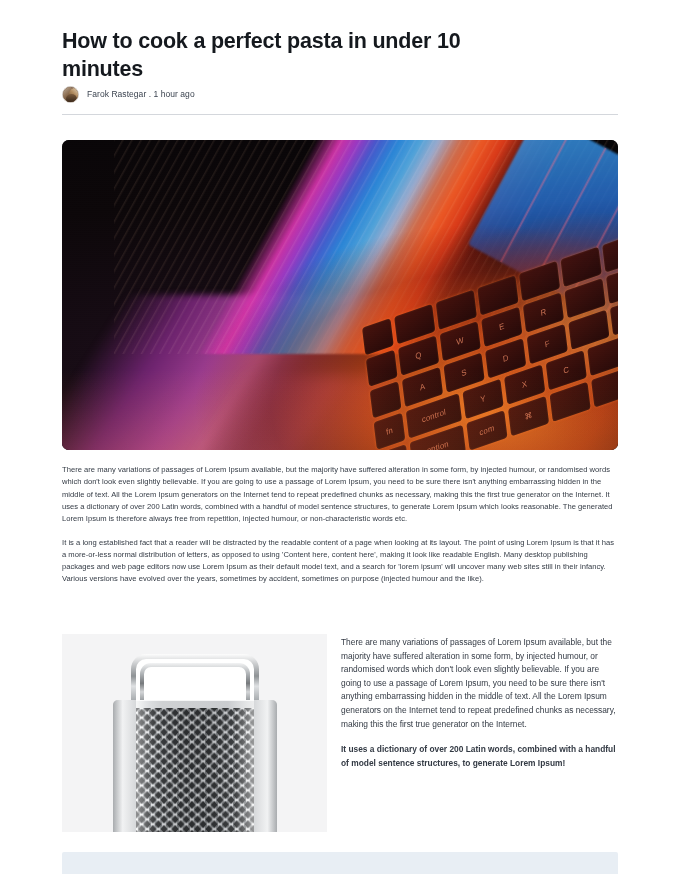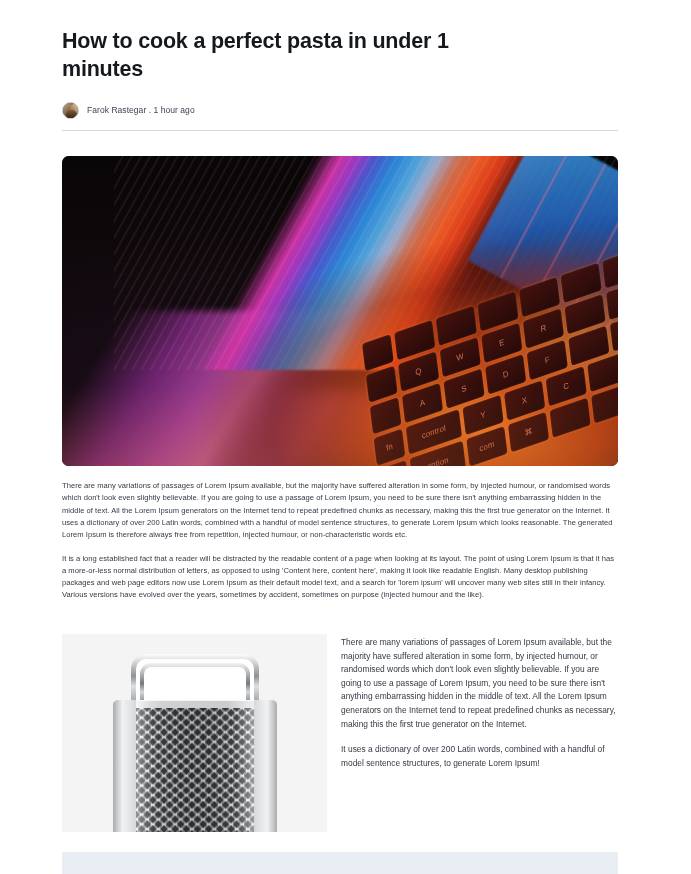--- a/index.html
+++ b/index.html
@@ -42,21 +42,20 @@
     letter-spacing: -0.2px;
     color: #15191e;
     font-family: "Liberation Sans", sans-serif;
     max-width: 400px;
   }
 
   
   .byline {
     display: flex;
     align-items: center;
-    margin-top: 16px;
     height: 22px;
   }
   .avatar {
     width: 17px;
     height: 17px;
     border-radius: 50%;
     flex: 0 0 auto;
     overflow: hidden;
     position: relative;
     background: #6b4a33;
@@ -291,21 +290,21 @@
     font-weight: bold;
     color: #14181d;
     letter-spacing: -0.05px;
   }
   .para-r {
     margin: 0 0 12px 0;
     font-size: 8.4px;
     line-height: 1.62;
     color: #333a44;
   }
-  .para-r:last-child { margin-bottom: 12px; }
+  .para-r:last-child { margin-bottom: 12px; font-weight: bold; }
 
   
   .macpro { position: absolute; left: 50%; top: 20px; transform: translateX(-50%); width: 164px; }
   .mp-handles {
     position: relative; height: 46px; width: 128px; margin: 0 auto;
   }
   .mp-handle {
     position: absolute;
     left: 0; top: 0;
     width: 128px; height: 46px;
@@ -377,21 +376,21 @@
     border-radius: 2px;
   }
 </style>
 </head>
 <body>
 
 <div class="page">
 
   <div class="article">
 
-    <h1 class="title">How to cook a perfect pasta in under 1 minutes</h1>
+    <h1 class="title">How to cook a perfect pasta in under 10 minutes</h1>
 
     <div class="byline">
       <span class="avatar">
         <span class="av-a"></span>
           <span class="av-b"></span>
           <span class="av-c"></span>
       </span>
       <span class="byline-text">Farok Rastegar . 1 hour ago</span>
     </div>
 

